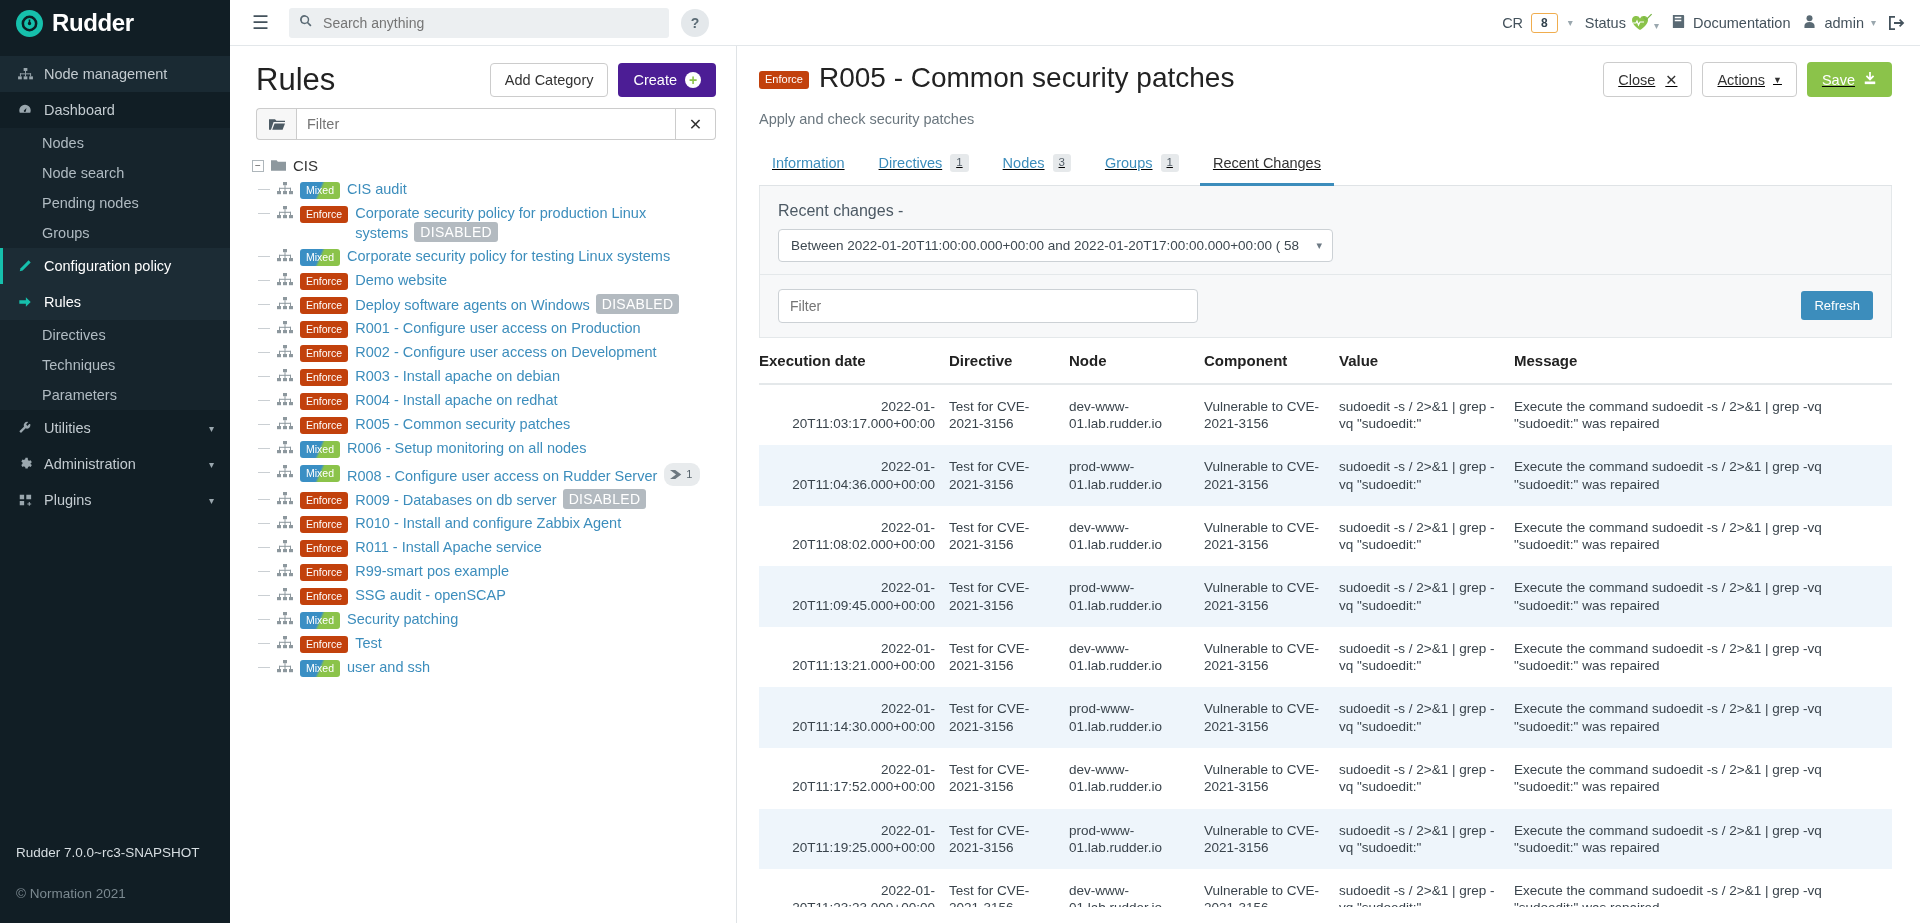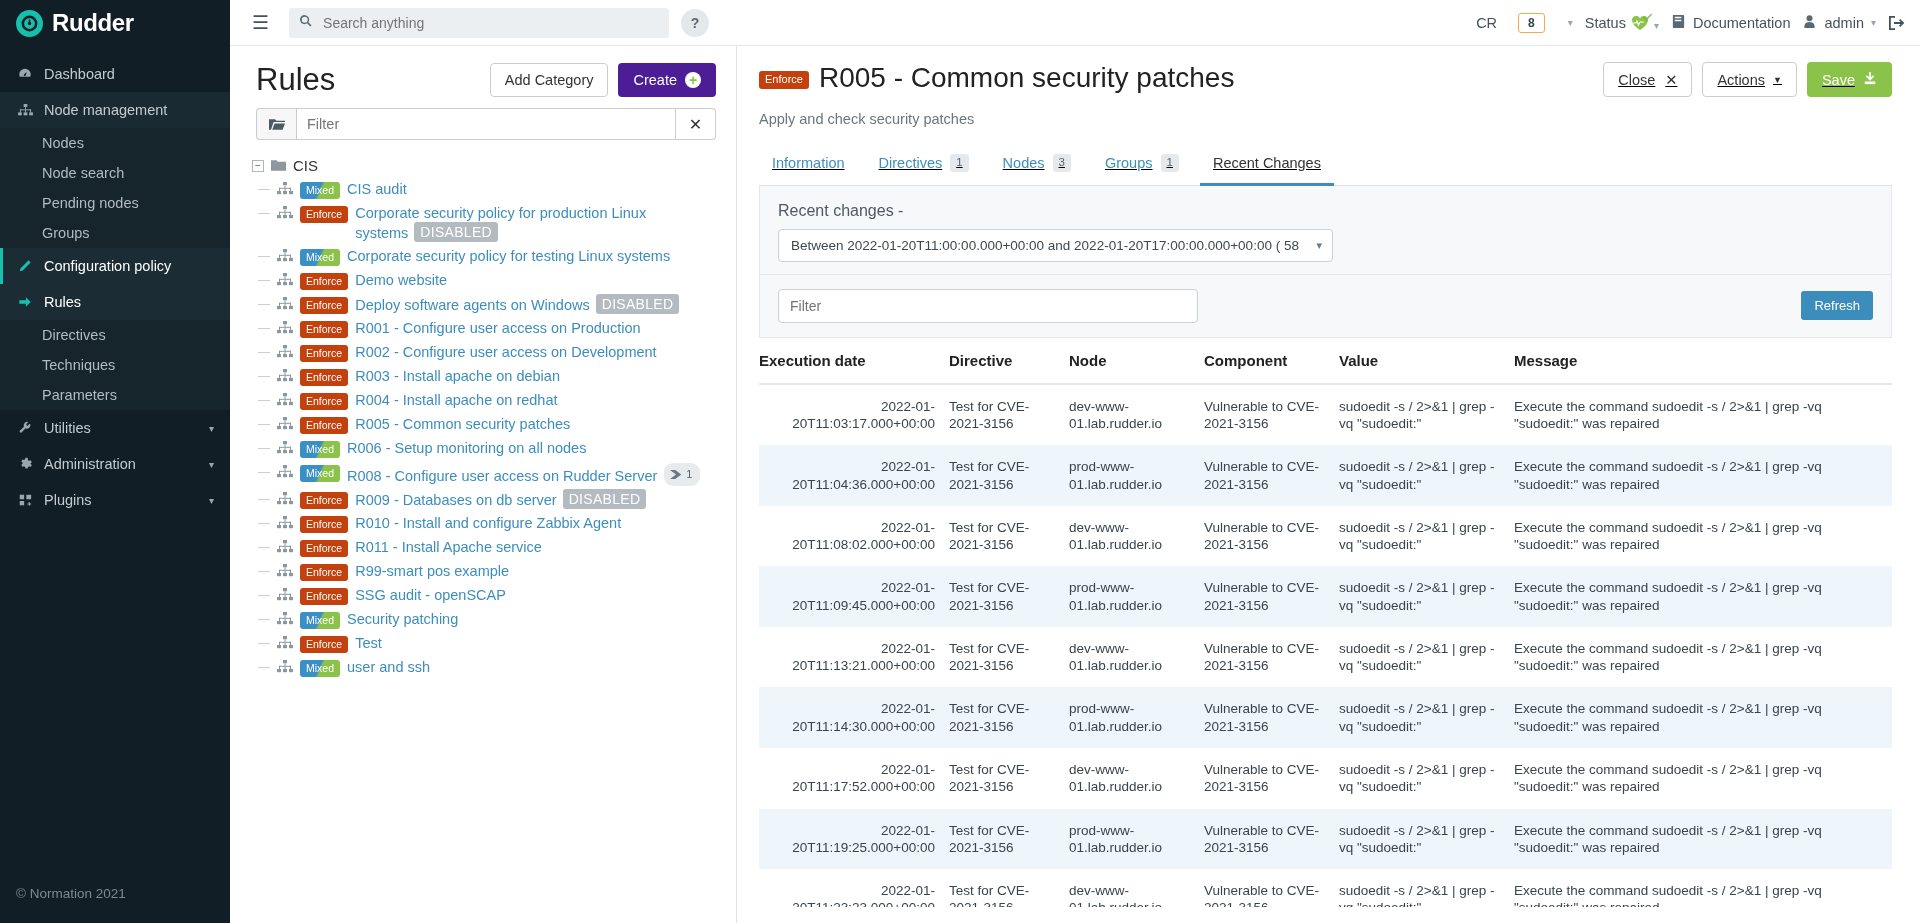--- a/index.html
+++ b/index.html
@@ -87,21 +87,21 @@
     font-size: 14px; color: #6b7880; width: 100%;
     font-family: "Liberation Sans", sans-serif;
   }
   .help-circle {
     width: 28px; height: 28px; border-radius: 50%; background: #e4e8eb;
     display: flex; align-items: center; justify-content: center;
     color: #5a6a74; font-size: 14px; cursor: pointer; font-weight: bold;
   }
   .topbar-right { margin-left: auto; display: flex; align-items: center; gap: 12px; }
   .cr-box {
-    display: flex; align-items: center; gap: 21px;
+    display: flex; align-items: center; gap: 8px;
     font-size: 14.5px; color: #44525c; cursor: pointer;
   }
   .cr-badge {
     border: 1px solid #f0ad4e; border-radius: 3px; color: #31424d;
     padding: 2px 9px; font-size: 12px; background: #fff; font-weight: bold;
   }
   .status-box { display: flex; align-items: flex-end; gap: 5px; font-size: 14.5px; color: #44525c; cursor: pointer; }
   .doc-box, .user-box { display: flex; align-items: center; gap: 7px; font-size: 14.5px; color: #44525c; cursor: pointer; }
   .doc-box svg, .user-box svg { width: 15px; height: 15px; color: #5a6a74; }
   .logout-ico { cursor: pointer; color: #44525c; display:flex; }
@@ -286,45 +286,45 @@
       <svg viewBox="0 0 24 24" fill="#0b1f24">
           <path d="M12 2a10 10 0 1 0 0 20 10 10 0 0 0 0-20zm0 3.2a6.8 6.8 0 1 1 0 13.6 6.8 6.8 0 0 1 0-13.6z"></path>
           <path d="M11 7h2v6h-2z" fill="#0b1f24"></path>
           <circle cx="12" cy="12" r="2.1" fill="#0b1f24"></circle>
         </svg>
     </span>
     <span class="brand-name">Rudder</span>
   </div>
 
   <nav class="nav">
-    <div class="nav-item">
-      <span class="nav-ico">
-        <svg viewBox="0 0 16 16" fill="currentColor" width="14" height="14">
-            <path d="M8 2a6.5 6.5 0 0 0-6 9h12A6.5 6.5 0 0 0 8 2zm1 7.2a1.2 1.2 0 1 1-2.4 0 1.2 1.2 0 0 1 .5-1l2.6-2.5-.7 3.5z"></path>
-          </svg>
-      </span>
-      <span>Dashboard</span>
-    </div>
-
     <div class="nav-item group-open">
       <span class="nav-ico">
         <svg viewBox="0 0 16 14" fill="currentColor" width="15" height="13">
             <rect x="6" y="0" width="4" height="3.2"></rect>
             <rect x="0" y="9" width="4" height="3.2"></rect>
             <rect x="6" y="9" width="4" height="3.2"></rect>
             <rect x="12" y="9" width="4" height="3.2"></rect>
             <rect x="7.5" y="3.2" width="1" height="2.6"></rect>
             <rect x="2" y="5.8" width="12" height="1"></rect>
             <rect x="2" y="5.8" width="1" height="3.2"></rect>
             <rect x="7.5" y="5.8" width="1" height="3.2"></rect>
             <rect x="13" y="5.8" width="1" height="3.2"></rect>
           </svg>
       </span>
       <span>Node management</span>
     </div>
+
+    <div class="nav-item">
+      <span class="nav-ico">
+        <svg viewBox="0 0 16 16" fill="currentColor" width="14" height="14">
+            <path d="M8 2a6.5 6.5 0 0 0-6 9h12A6.5 6.5 0 0 0 8 2zm1 7.2a1.2 1.2 0 1 1-2.4 0 1.2 1.2 0 0 1 .5-1l2.6-2.5-.7 3.5z"></path>
+          </svg>
+      </span>
+      <span>Dashboard</span>
+    </div>
     <div class="nav-group-children">
       <div class="nav-sub">Nodes</div>
       <div class="nav-sub">Node search</div>
       <div class="nav-sub">Pending nodes</div>
       <div class="nav-sub">Groups</div>
     </div>
 
     <div class="nav-item active-parent">
       <span class="nav-ico">
         <svg viewBox="0 0 16 16" fill="currentColor" width="14" height="14">
@@ -372,20 +372,21 @@
         <svg viewBox="0 0 16 16" fill="currentColor" width="14" height="14">
             <path d="M2 2h5v5H2V2zm0 7h5v5H2V9zm7.5-7H15v5H9.5V2zm2.8 8.3h1.2v1.6h1.6v1.2h-1.6v1.6h-1.2v-1.6h-1.6v-1.2h1.6z"></path>
           </svg>
       </span>
       <span>Plugins</span>
       <span class="caret">▾</span>
     </div>
   </nav>
 
   <div class="sb-footer">
+    <div class="sb-version">Rudder 7.0.0~rc3-SNAPSHOT</div>
     <div class="sb-copy">© Normation 2021</div>
   </div>
 </aside>
 
 <div class="main">
 
   <header class="topbar">
     <div class="hamburger">☰</div>
     <div class="search-wrap">
       <span>

